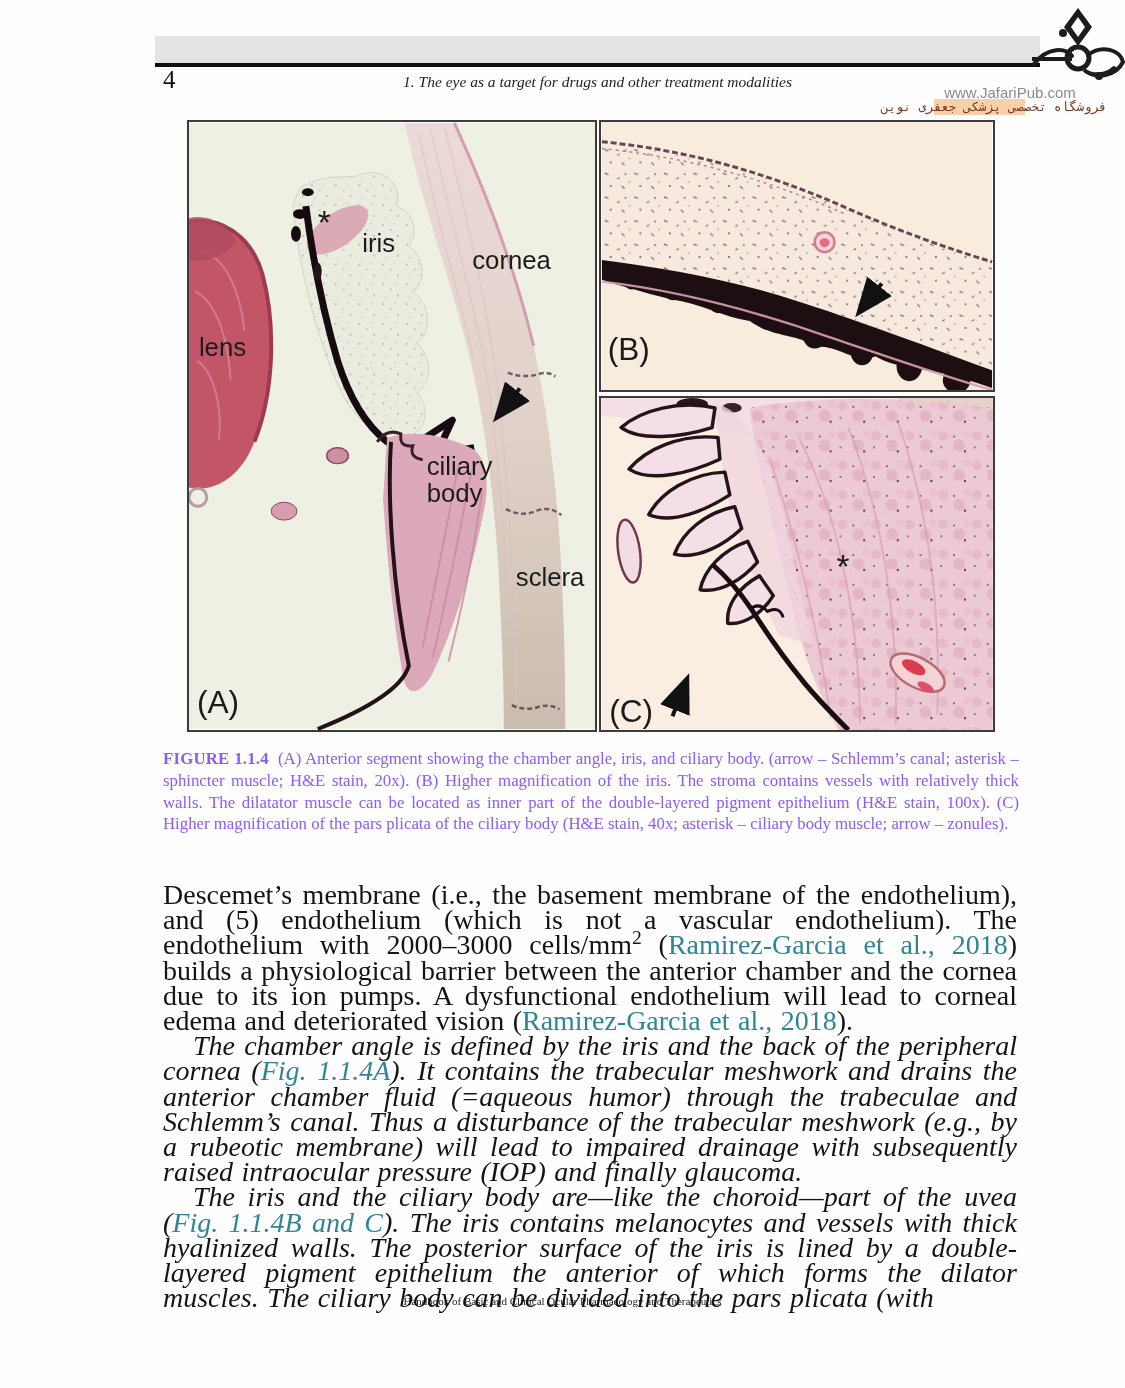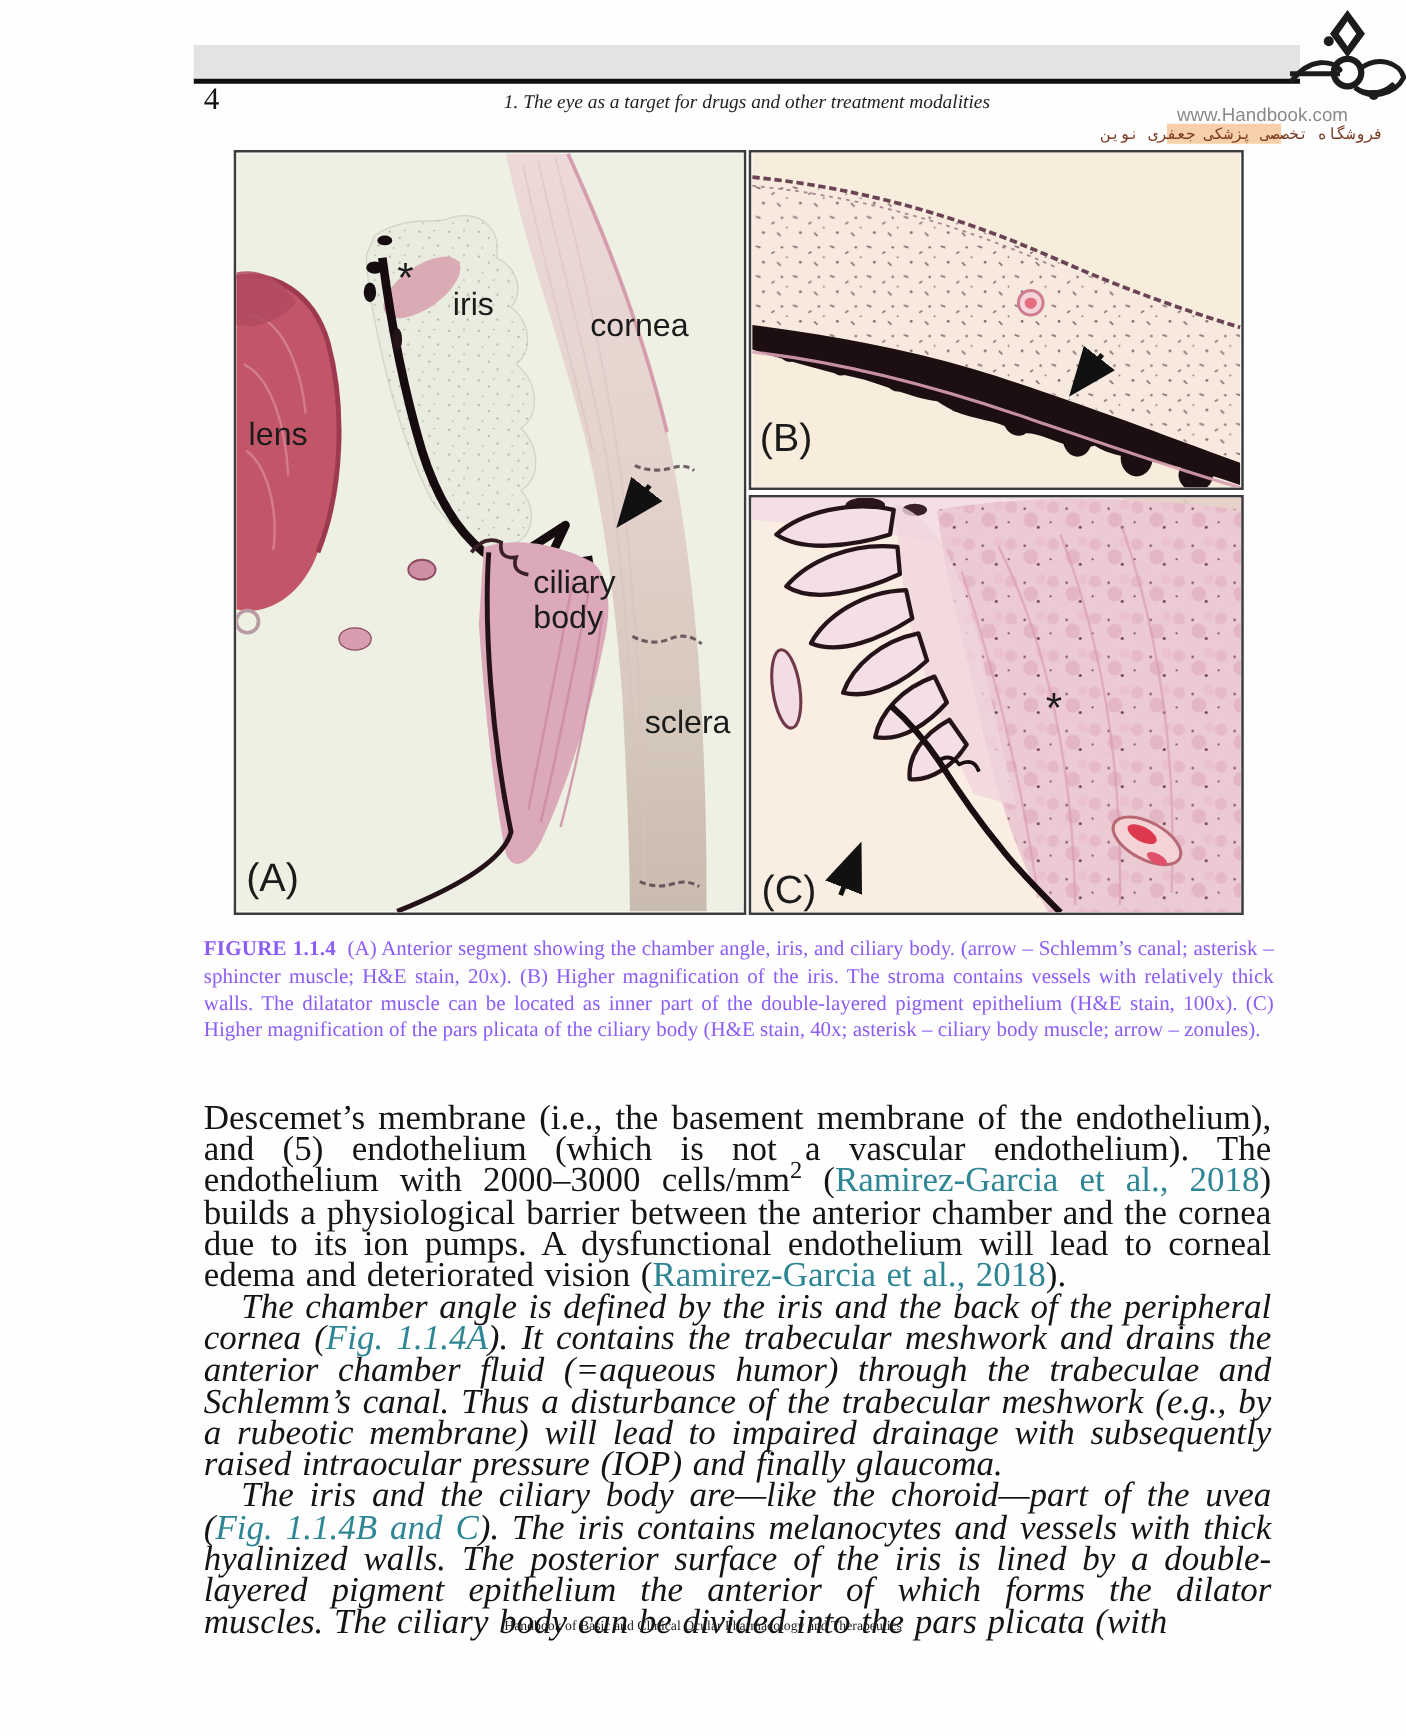--- a/index.html
+++ b/index.html
@@ -53,21 +53,21 @@
     <svg viewBox="0 0 93 84" xmlns="http://www.w3.org/2000/svg">
       <path d="M46,2 L60,21 L46,40 L32,21 Z M46,11 L53,21 L46,31 L39,21 Z" fill="#1c1c1c" fill-rule="evenodd"></path>
       <circle cx="31" cy="27" r="4" fill="#1c1c1c"></circle>
       <circle cx="46" cy="52" r="11" fill="none" stroke="#1c1c1c" stroke-width="5"></circle>
       <path d="M2,58 C16,40 34,42 40,50" fill="none" stroke="#1c1c1c" stroke-width="4" stroke-linecap="round"></path>
       <path d="M0,53 L40,53" stroke="#1c1c1c" stroke-width="4"></path>
       <path d="M56,49 C70,38 88,44 91,56 C84,70 64,74 52,64 C60,70 74,70 82,62" fill="none" stroke="#1c1c1c" stroke-width="4" stroke-linecap="round"></path>
       <circle cx="67" cy="70" r="4" fill="#1c1c1c"></circle>
     </svg>
   </div>
-  <div class="site-url">www.Handbook.com</div>
+  <div class="site-url">www.JafariPub.com</div>
   <div class="store-label">فروشگاه تخصصی پزشکی جعفری نوین</div>
 
   <div class="figure-wrap">
 
     <div class="panel panel-a">
       <svg viewBox="0 0 410 612" xmlns="http://www.w3.org/2000/svg">
         <defs>
           <pattern id="spkA" width="24" height="20" patternUnits="userSpaceOnUse">
             <circle cx="4" cy="3" r="0.9" fill="#8a8f7e"></circle>
               <circle cx="12" cy="8" r="0.8" fill="#7f8573"></circle>

